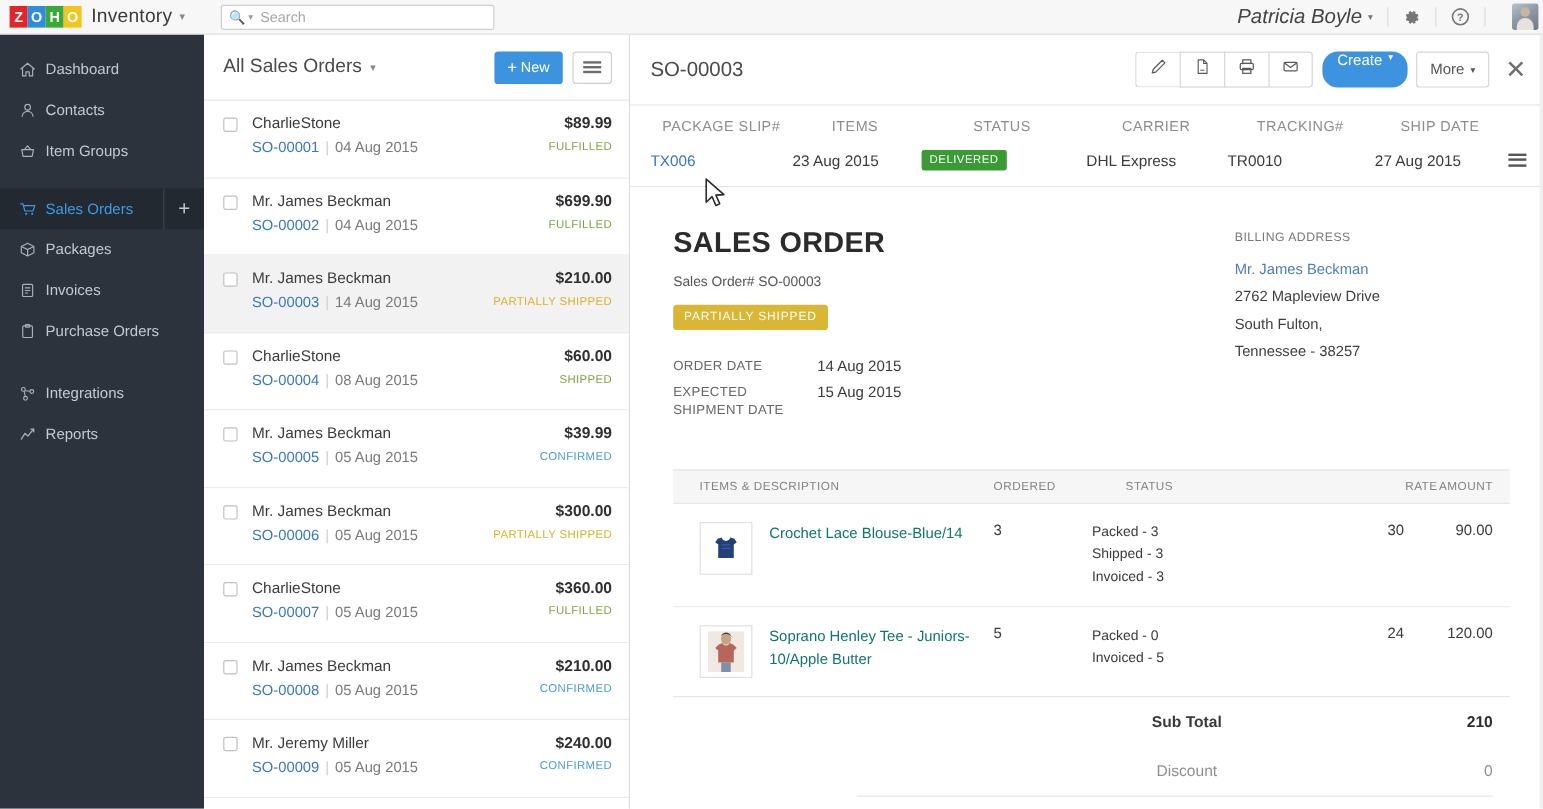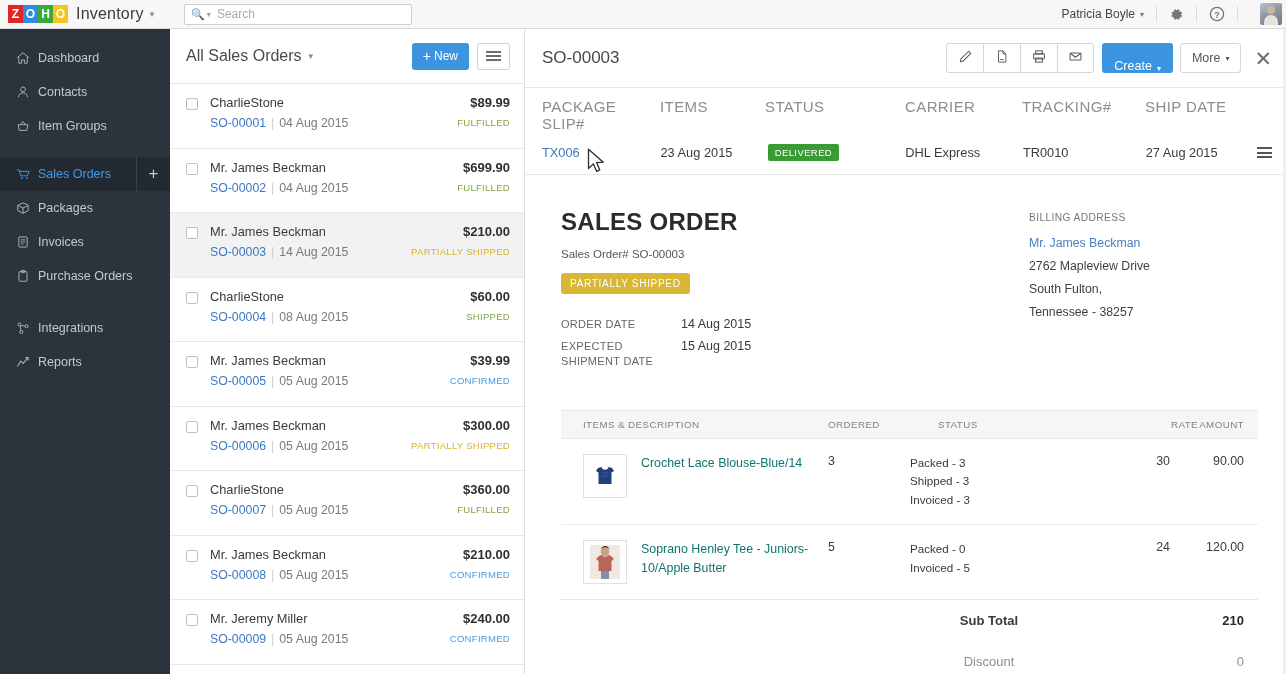--- a/index.html
+++ b/index.html
@@ -29,21 +29,21 @@
   .searchbox {
     margin-left:30px; width:228px; height:21px; background:#fff;
     border:1px solid #cfcfcf; border-radius:2px;
     display:flex; align-items:center; padding:0 6px;
   }
   .search-ic { font-size:11px; color:#9a9a9a; }
   .search-caret { font-size:8px; color:#9a9a9a; margin:0 6px 0 2px; }
   .search-ph { font-size:12px; color:#a8a8a8; }
 
   .top-right { margin-left:auto; display:flex; align-items:center; padding-right:4px; height:29px; }
-  .user-name { font-size:12px; color:#444; }
+  .user-name { font-size:17px; color:#444;font-style:italic; }
   .user-caret { font-size:8px; color:#777; margin-left:5px; }
   .tsep { width:1px; height:16px; background:#dcdcdc; margin:0 12px; }
   .tico { color:#767676; display:flex; align-items:center; justify-content:center; }
   .avatar {
     width:22px; height:22px; margin-left:10px; border-radius:2px;
     background:linear-gradient(150deg,#b9c3cc 0%, #8d99a5 45%, #6f7a86 100%);
     position:relative; overflow:hidden;
   }
   .avatar:after{ content:""; position:absolute; bottom:0; left:4px; width:14px;height:10px;
     background:#e6e3de; border-radius:7px 7px 0 0;}
@@ -125,34 +125,35 @@
   .dh-actions { margin-left:auto; display:flex; align-items:center; }
   .icon-btn {
     width:37px; height:30px; border:1px solid #d6d6d6; background:#fff;
     display:flex; align-items:center; justify-content:center; cursor:pointer;
     border-right:none; color:#5a5a5a;
   }
   .icon-btn:first-child { border-radius:3px 0 0 3px; }
   .icon-btn.last { border-right:1px solid #d6d6d6; border-radius:0 3px 3px 0; }
   .btn-create {
     margin-left:8px; height:30px; background:#3c93e0; color:#fff; font-size:12.5px;
-    border-radius:3px; display:flex; align-items:flex-end; padding:0 12px; cursor:pointer;
+    border-radius:13px; display:flex; align-items:flex-start; padding:0 12px; cursor:pointer;
   }
   .btn-more {
     margin-left:7px; height:30px; background:#fff; border:1px solid #d6d6d6;
     color:#565656; font-size:12.5px; border-radius:3px; display:flex;
     align-items:center; padding:0 11px; cursor:pointer;
   }
   .mini-caret { font-size:8px; margin-left:5px; }
   .btn-close { margin-left:13px; font-size:21px; color:#6f6f6f; cursor:pointer; line-height:1; font-weight:300;}
 
   
   .pkg-head {
-    display:flex; padding:10px 14px 6px 17px; font-size:15px; color:#8d8d8d;
+    display:flex; padding:10px 14px 6px 17px; font-size:12px; color:#8d8d8d;
     letter-spacing:.4px;
+    text-align:center;
   }
   .pkg-row {
     display:flex; align-items:center; padding:6px 14px 13px 17px;
     font-size:12.8px; color:#3b3b3b; border-bottom:1px solid #e6e6e6;gap:16px;
   }
   .pc1{width:118px;} .pc2{width:105px;} .pc3{width:140px;}
   .pc4{width:117px;} .pc5{width:123px;} .pc6{width:110px;}
   .pkg-link { color:#3c77c2; cursor:pointer; }
   .badge-delivered {
     display:inline-block; background:#3a9b35; color:#fff; font-size:9.5px;

